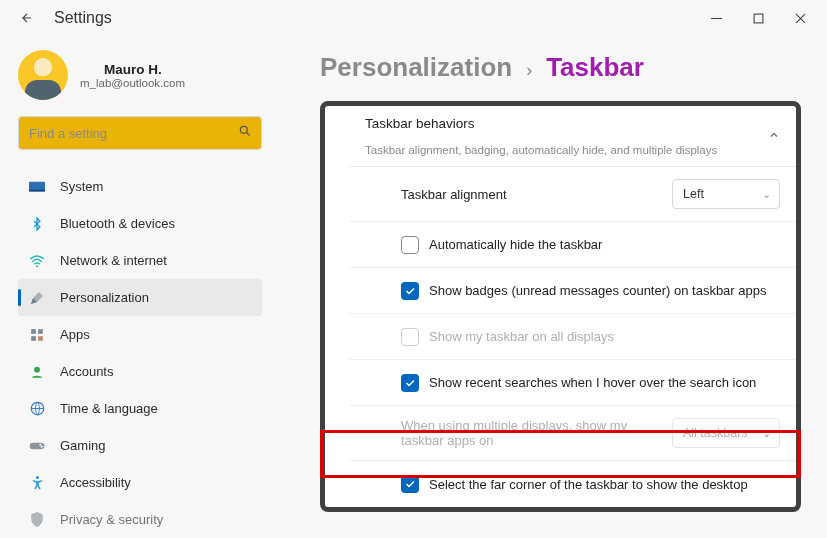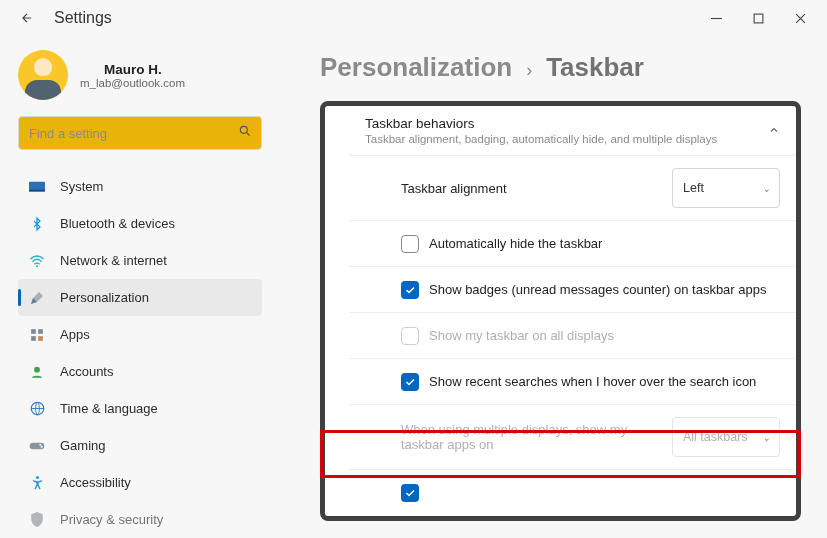--- a/index.html
+++ b/index.html
@@ -27,35 +27,35 @@
     .nav { display: flex; flex-direction: column; gap: 0; }
     .nav-item { display: flex; align-items: center; gap: 14px; height: 37px; padding: 0 10px; border-radius: 4px; font-size: 13px; color: #2c2c2c; cursor: pointer; position: relative; }
     .nav-item.active { background: #e9e9e9; }
     .nav-item.active::before { content:""; position:absolute; left:0; top:10px; width:3px; height:17px; background:#0067c0; border-radius:2px; }
     .nav-icn { width: 18px; height: 18px; display:flex; align-items:center; justify-content:center; }
 
     .content { flex: 1; padding: 16px 26px 0 40px; overflow: hidden; }
     .crumbs { display: flex; align-items: baseline; gap: 14px; margin-bottom: 18px; }
     .crumb-parent { font-size: 26px; font-weight: 600; color: #8a8a8a; }
     .crumb-sep { font-size: 18px; color: #8a8a8a; }
-    .crumb-current { font-size: 26px; font-weight: 600; color: #737373; }
+    .crumb-current { font-size: 26px; font-weight: 600; color: #a21caf; }
 
     .panel { border: 5px solid #404040; border-radius: 8px; background: #fff; overflow: hidden; padding-left: 24px; }
     .panel-header { display: flex; align-items: center; padding: 10px 16px; border-bottom: 1px solid #e9e9e9; }
     .panel-header .htxt { display: flex; flex-direction: column; }
     .panel-title { font-size: 13.5px; color: #222; }
-    .panel-sub { font-size: 11.5px; color: #8a8a8a; margin-top:2px; }
+    .panel-sub { font-size: 11.5px; color: #8a8a8a; margin-top:13px; }
     .chev-up { margin-left: auto; color: #666; }
 
     .row { display: flex; align-items: center; padding: 12px 16px 12px 52px; border-bottom: 1px solid #efefef; font-size: 13px; color: #222; position: relative; min-height:46px; }
     .row .ckbx { position: absolute; left: 52px; }
     .row.with-check { padding-left: 80px; }
     .row.muted { color: #b0b0b0; }
     .row.muted .ckbx .box { border-color:#cfcfcf; background:#fff; }
-    .row .dropdown { margin-left:auto; height:40px; min-width:108px; border:1px solid #d6d6d6; border-radius:4px; background:#fff; display:flex; align-items:center; padding:0 28px 0 10px; font-size:12.5px; color:#333; position:relative; }
+    .row .dropdown { margin-left:auto; height:30px; min-width:108px; border:1px solid #d6d6d6; border-radius:4px; background:#fff; display:flex; align-items:center; padding:0 28px 0 10px; font-size:12.5px; color:#333; position:relative; }
     .row .dropdown.muted { color:#b0b0b0; border-color:#e4e4e4; }
     .row .dropdown .chev { position:absolute; right:8px; color:#888; font-size:10px; }
     .row .rowtxt { max-width: 260px; }
 
     .ckbx .box { width:18px; height:18px; border-radius:4px; display:flex; align-items:center; justify-content:center; }
     .ckbx .box.checked { background:#0067c0; color:#fff; }
     .ckbx .box.unchecked { border:1.5px solid #888; }
     .ckbx .box svg { width:12px; height:12px; }
 
     .hl-row { position:absolute; border:3px solid #d80000; pointer-events:none; z-index:5; }
@@ -279,18 +279,19 @@
 
 
       <div class="row with-check">
         <span class="ckbx">
               <span class="box checked">
                 <svg viewBox="0 0 24 24" fill="none" stroke="currentColor" stroke-width="3">
                   <path d="M5 12l5 5L20 7"></path>
                 </svg>
               </span>
             </span>
+        <span class="rowtxt" style="max-width:none">Select the far corner of the taskbar to show the desktop</span>
       </div>
     </div>
     <div class="hl-row" style="left:0; right:0; top:329px; height:48px;"></div>
     </div>
   </div>
 </div>
 
 </body></html>

